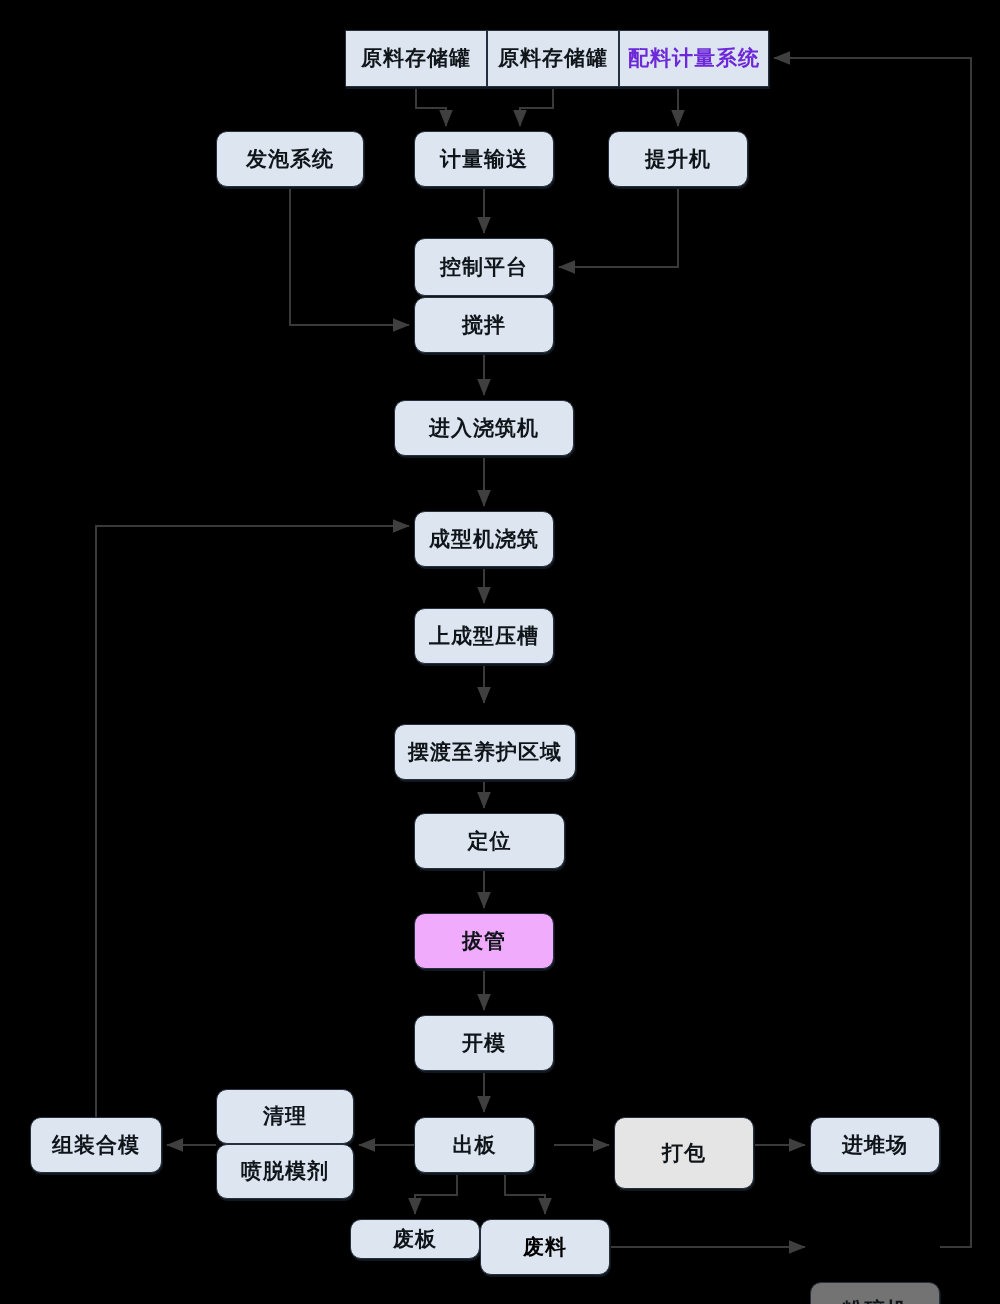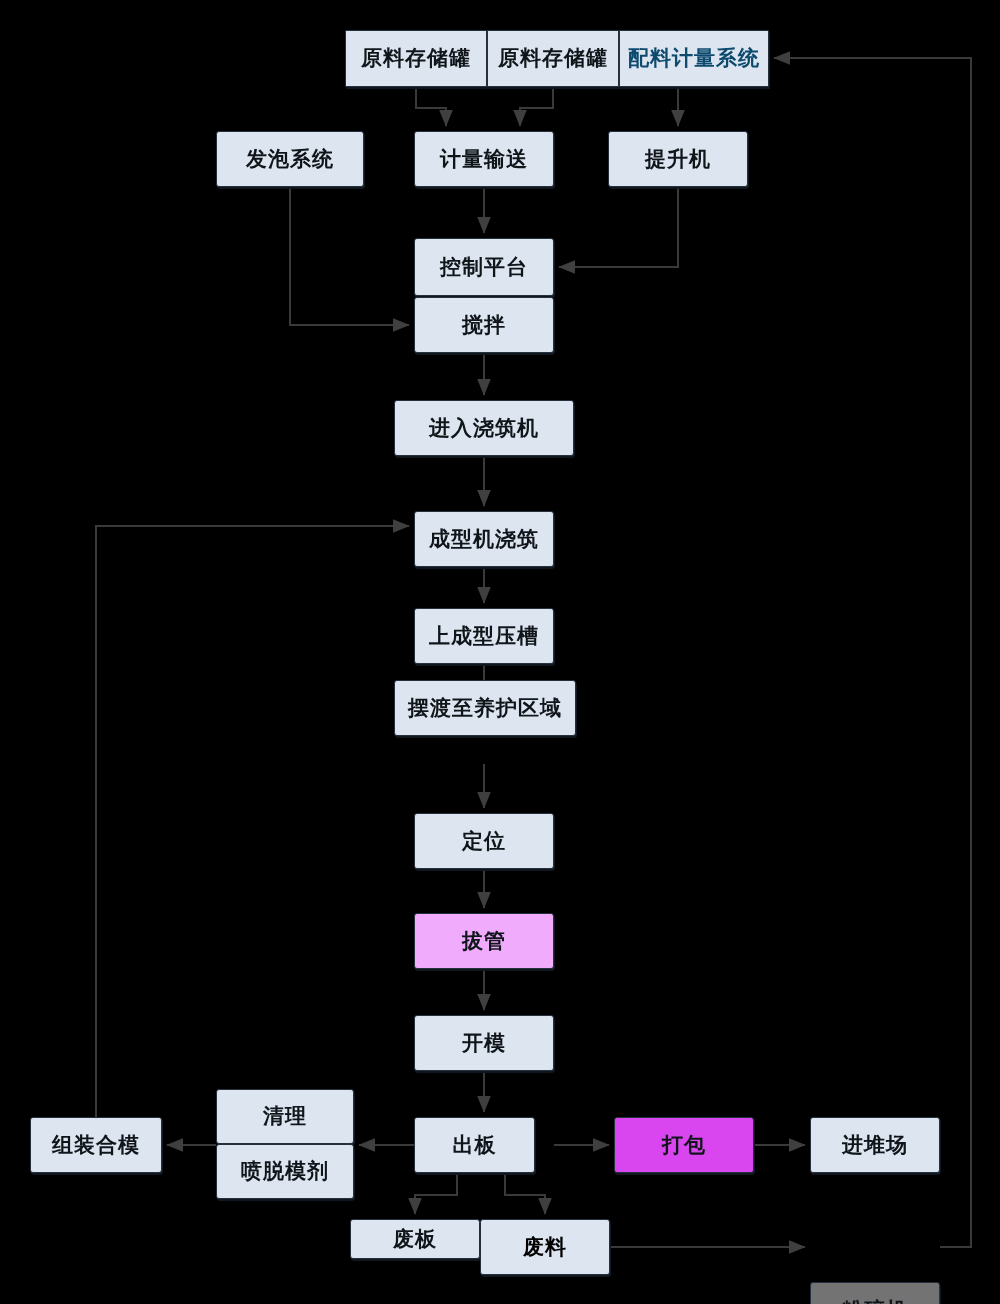--- a/index.html
+++ b/index.html
@@ -22,21 +22,21 @@
     top: 0;
     width: 1000px;
     height: 1304px;
     pointer-events: none;
   }
   .node {
     position: absolute;
     box-sizing: border-box;
     background: #dde5f0;
     border: 1px solid #24303d;
-    border-radius: 3px;
+    border-radius: 11px;
     box-shadow: 1px 2px 0 #11171e;
     display: flex;
     align-items: center;
     justify-content: center;
     color: #10151a;
     font-size: 21px;
     font-weight: 700;
     letter-spacing: 1px;
     line-height: 1;
     text-align: center;
@@ -80,21 +80,21 @@
         <polyline points="940,1247 971,1247 971,58 774,58" fill="none" stroke="#3a3a3a" stroke-width="2" stroke-linecap="butt" stroke-linejoin="miter" marker-end="url(#arrowhead)"></polyline>
       </g>
   </svg>
   <div id="node-layer">
       <div class="node sq" style="left: 345px; top: 30px; width: 142px; height: 57px; background: rgb(221, 229, 240); border-color: rgb(36, 48, 61); color: rgb(16, 21, 26);">
         <span>原料存储罐</span>
       </div>
       <div class="node sq" style="left: 487px; top: 30px; width: 132px; height: 57px; background: rgb(221, 229, 240); border-color: rgb(36, 48, 61); color: rgb(16, 21, 26);">
         <span>原料存储罐</span>
       </div>
-      <div class="node sq" style="left: 619px; top: 30px; width: 150px; height: 57px; background: rgb(221, 229, 240); border-color: rgb(36, 48, 61); color: #0c4a6e;">
+      <div class="node sq" style="left: 619px; top: 30px; width: 150px; height: 57px; background: rgb(221, 229, 240); border-color: rgb(36, 48, 61); color: #6d28d9;">
         <span>配料计量系统</span>
       </div>
       <div class="node" style="left: 216px; top: 131px; width: 148px; height: 56px; background: rgb(221, 229, 240); border-color: rgb(36, 48, 61); color: rgb(16, 21, 26);">
         <span>发泡系统</span>
       </div>
       <div class="node" style="left: 414px; top: 131px; width: 140px; height: 56px; background: rgb(221, 229, 240); border-color: rgb(36, 48, 61); color: rgb(16, 21, 26);">
         <span>计量输送</span>
       </div>
       <div class="node" style="left: 608px; top: 131px; width: 140px; height: 56px; background: rgb(221, 229, 240); border-color: rgb(36, 48, 61); color: rgb(16, 21, 26);">
         <span>提升机</span>
@@ -107,45 +107,45 @@
       </div>
       <div class="node" style="left: 394px; top: 400px; width: 180px; height: 56px; background: rgb(221, 229, 240); border-color: rgb(36, 48, 61); color: rgb(16, 21, 26);">
         <span>进入浇筑机</span>
       </div>
       <div class="node" style="left: 414px; top: 511px; width: 140px; height: 56px; background: rgb(221, 229, 240); border-color: rgb(36, 48, 61); color: rgb(16, 21, 26);">
         <span>成型机浇筑</span>
       </div>
       <div class="node" style="left: 414px; top: 608px; width: 140px; height: 56px; background: rgb(221, 229, 240); border-color: rgb(36, 48, 61); color: rgb(16, 21, 26);">
         <span>上成型压槽</span>
       </div>
-      <div class="node" style="left: 394px; top: 680px; width: 182px; height: 56px; background: rgb(221, 229, 240); border-color: rgb(36, 48, 61); color: rgb(16, 21, 26);">
+      <div class="node" style="left: 394px; top: 724px; width: 182px; height: 56px; background: rgb(221, 229, 240); border-color: rgb(36, 48, 61); color: rgb(16, 21, 26);">
         <span>摆渡至养护区域</span>
       </div>
-      <div class="node" style="left: 414px; top: 813px; width: 140px; height: 56px; background: rgb(221, 229, 240); border-color: rgb(36, 48, 61); color: rgb(16, 21, 26);">
+      <div class="node" style="left: 414px; top: 813px; width: 151px; height: 56px; background: rgb(221, 229, 240); border-color: rgb(36, 48, 61); color: rgb(16, 21, 26);">
         <span>定位</span>
       </div>
       <div class="node" style="left: 414px; top: 913px; width: 140px; height: 56px; background: #f0abfc; border-color: rgb(36, 48, 61); color: rgb(16, 21, 26);">
         <span>拔管</span>
       </div>
       <div class="node" style="left: 414px; top: 1015px; width: 140px; height: 56px; background: rgb(221, 229, 240); border-color: rgb(36, 48, 61); color: rgb(16, 21, 26);">
         <span>开模</span>
       </div>
       <div class="node" style="left: 30px; top: 1117px; width: 132px; height: 56px; background: rgb(221, 229, 240); border-color: rgb(36, 48, 61); color: rgb(16, 21, 26);">
         <span>组装合模</span>
       </div>
       <div class="node" style="left: 216px; top: 1089px; width: 138px; height: 55px; background: rgb(221, 229, 240); border-color: rgb(36, 48, 61); color: rgb(16, 21, 26);">
         <span>清理</span>
       </div>
       <div class="node" style="left: 216px; top: 1144px; width: 138px; height: 55px; background: rgb(221, 229, 240); border-color: rgb(36, 48, 61); color: rgb(16, 21, 26);">
         <span>喷脱模剂</span>
       </div>
       <div class="node" style="left: 414px; top: 1117px; width: 121px; height: 56px; background: rgb(221, 229, 240); border-color: rgb(36, 48, 61); color: rgb(16, 21, 26);">
         <span>出板</span>
       </div>
-      <div class="node" style="left: 614px; top: 1117px; width: 140px; height: 56px; background: #d946ef; border-color: rgb(36, 48, 61); color: rgb(16, 21, 26);">
+      <div class="node" style="left: 614px; top: 1117px; width: 140px; height: 72px; background: #e5e5e5; border-color: rgb(36, 48, 61); color: rgb(16, 21, 26);">
         <span>打包</span>
       </div>
       <div class="node" style="left: 810px; top: 1117px; width: 130px; height: 56px; background: rgb(221, 229, 240); border-color: rgb(36, 48, 61); color: rgb(16, 21, 26); text-align: center;">
         <span>进堆场</span>
       </div>
       <div class="node" style="left: 350px; top: 1219px; width: 130px; height: 40px; background: rgb(221, 229, 240); border-color: rgb(36, 48, 61); color: rgb(16, 21, 26);">
         <span>废板</span>
       </div>
       <div class="node" style="left: 480px; top: 1219px; width: 130px; height: 56px; background: rgb(221, 229, 240); border-color: rgb(36, 48, 61); color: #000000;">
         <span>废料</span>

